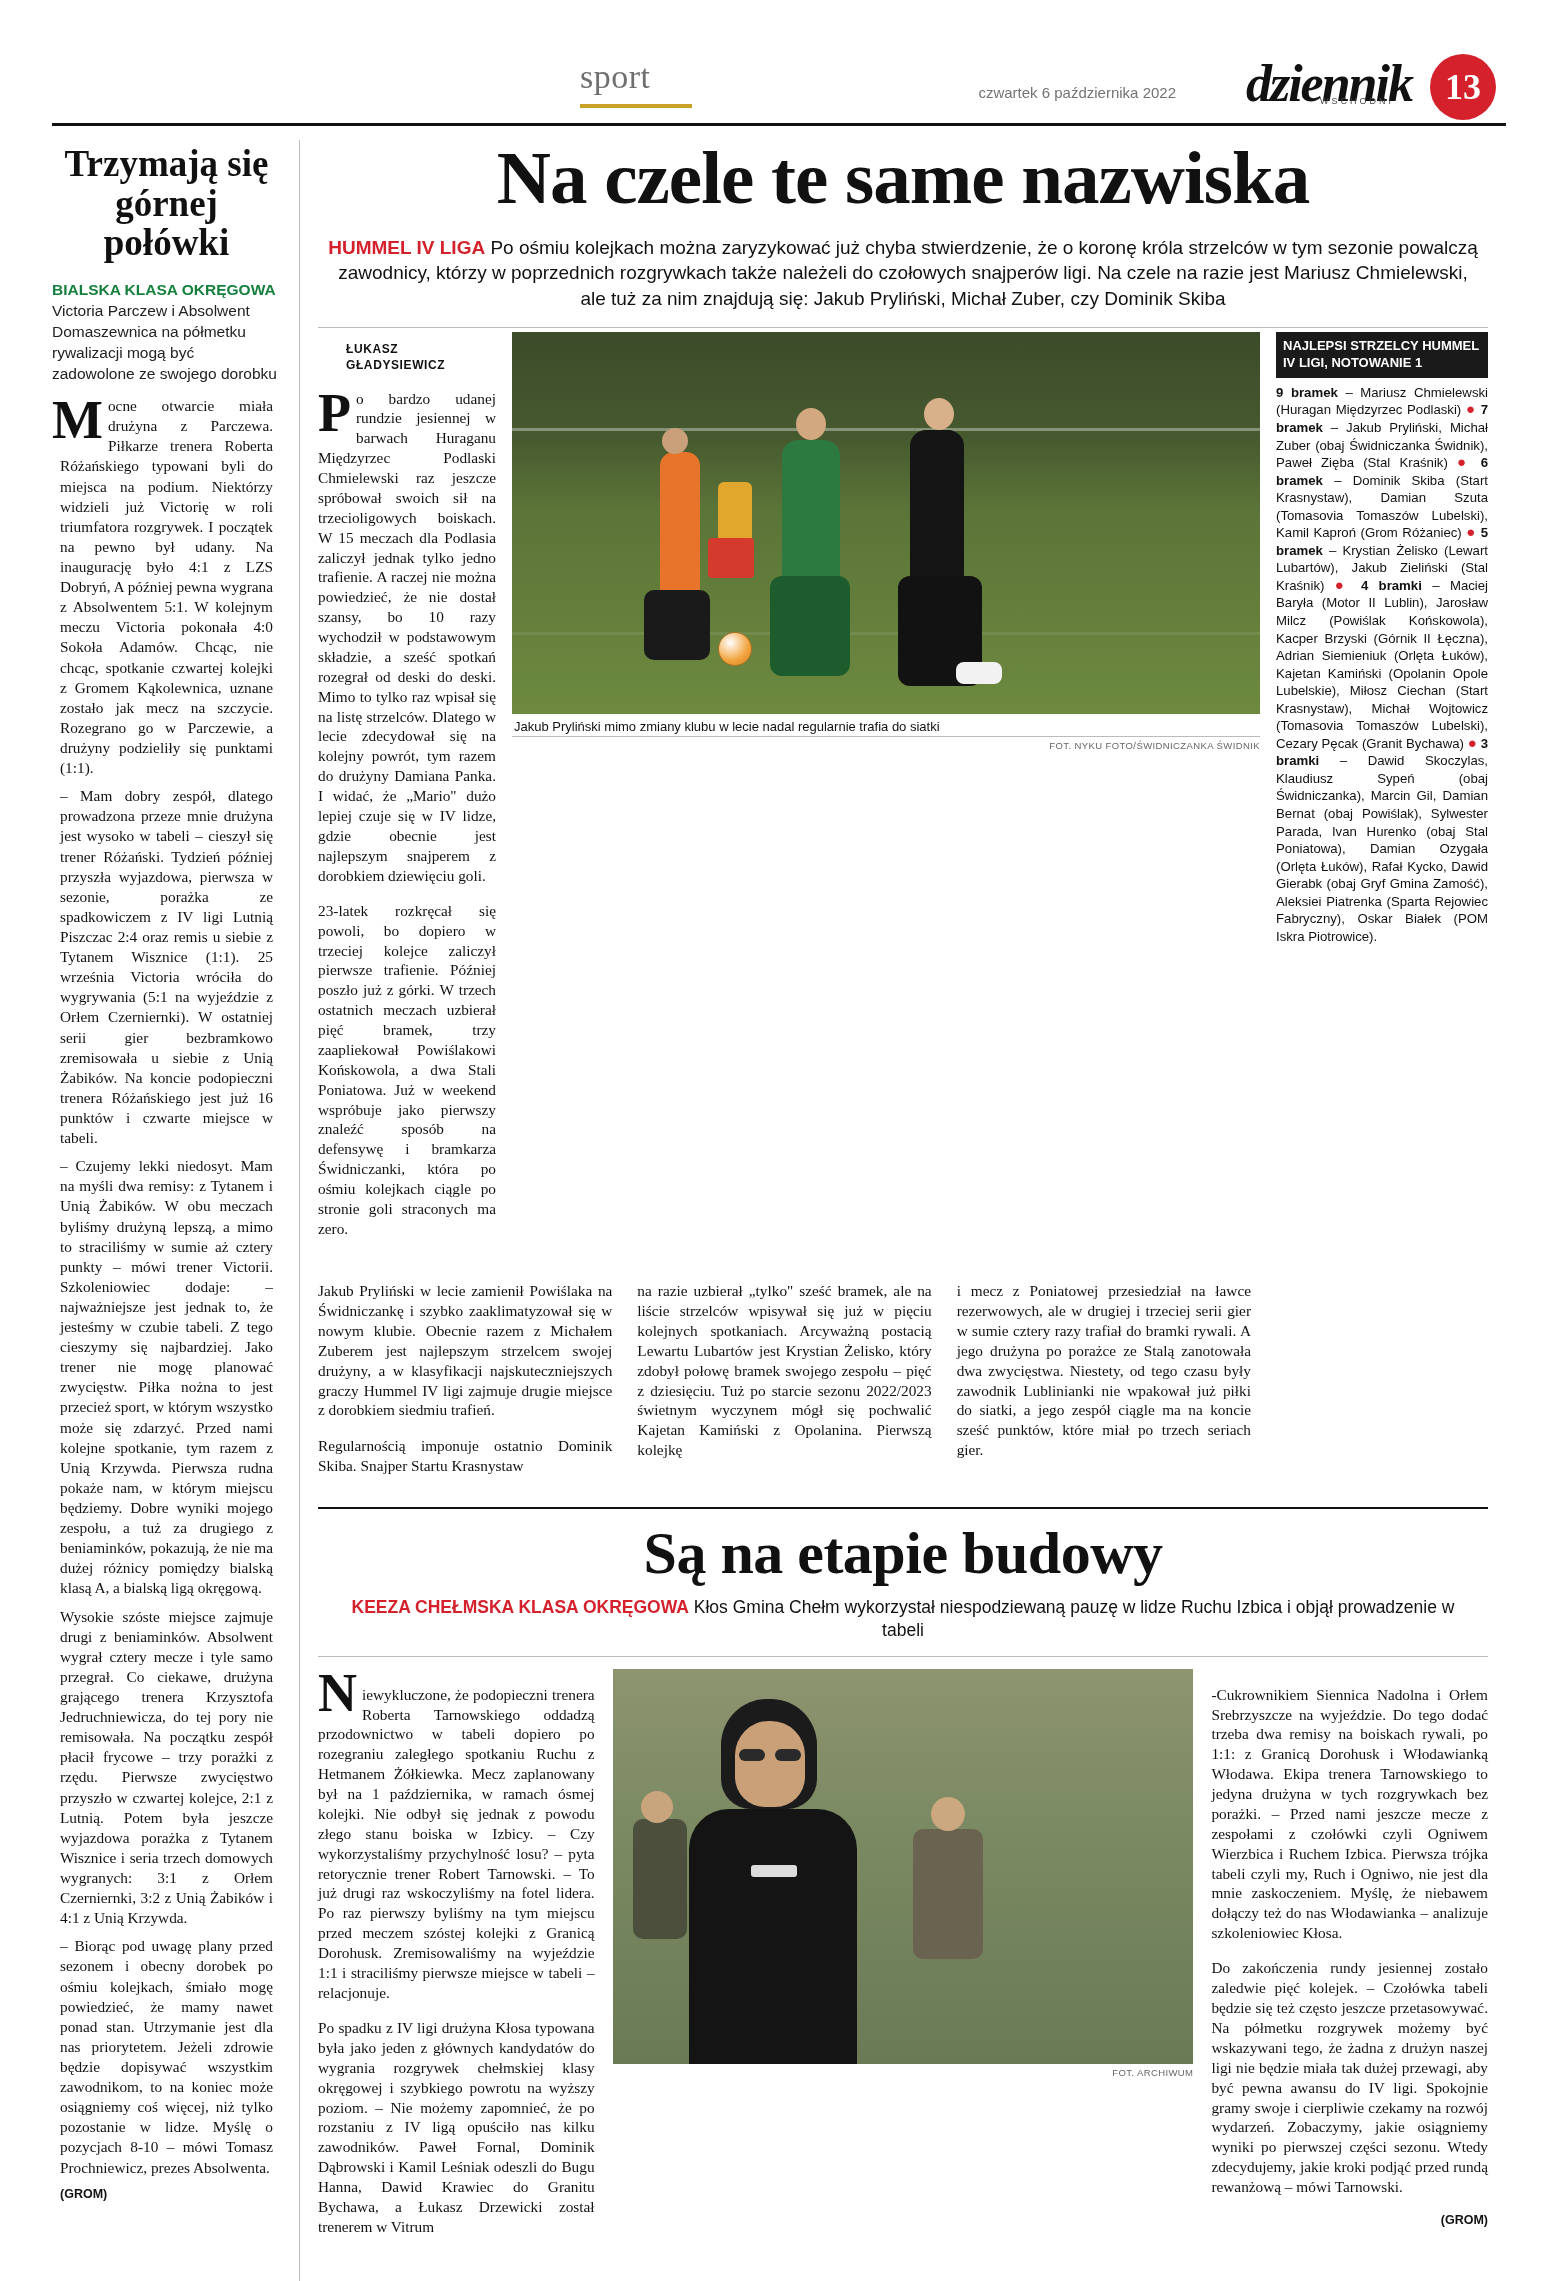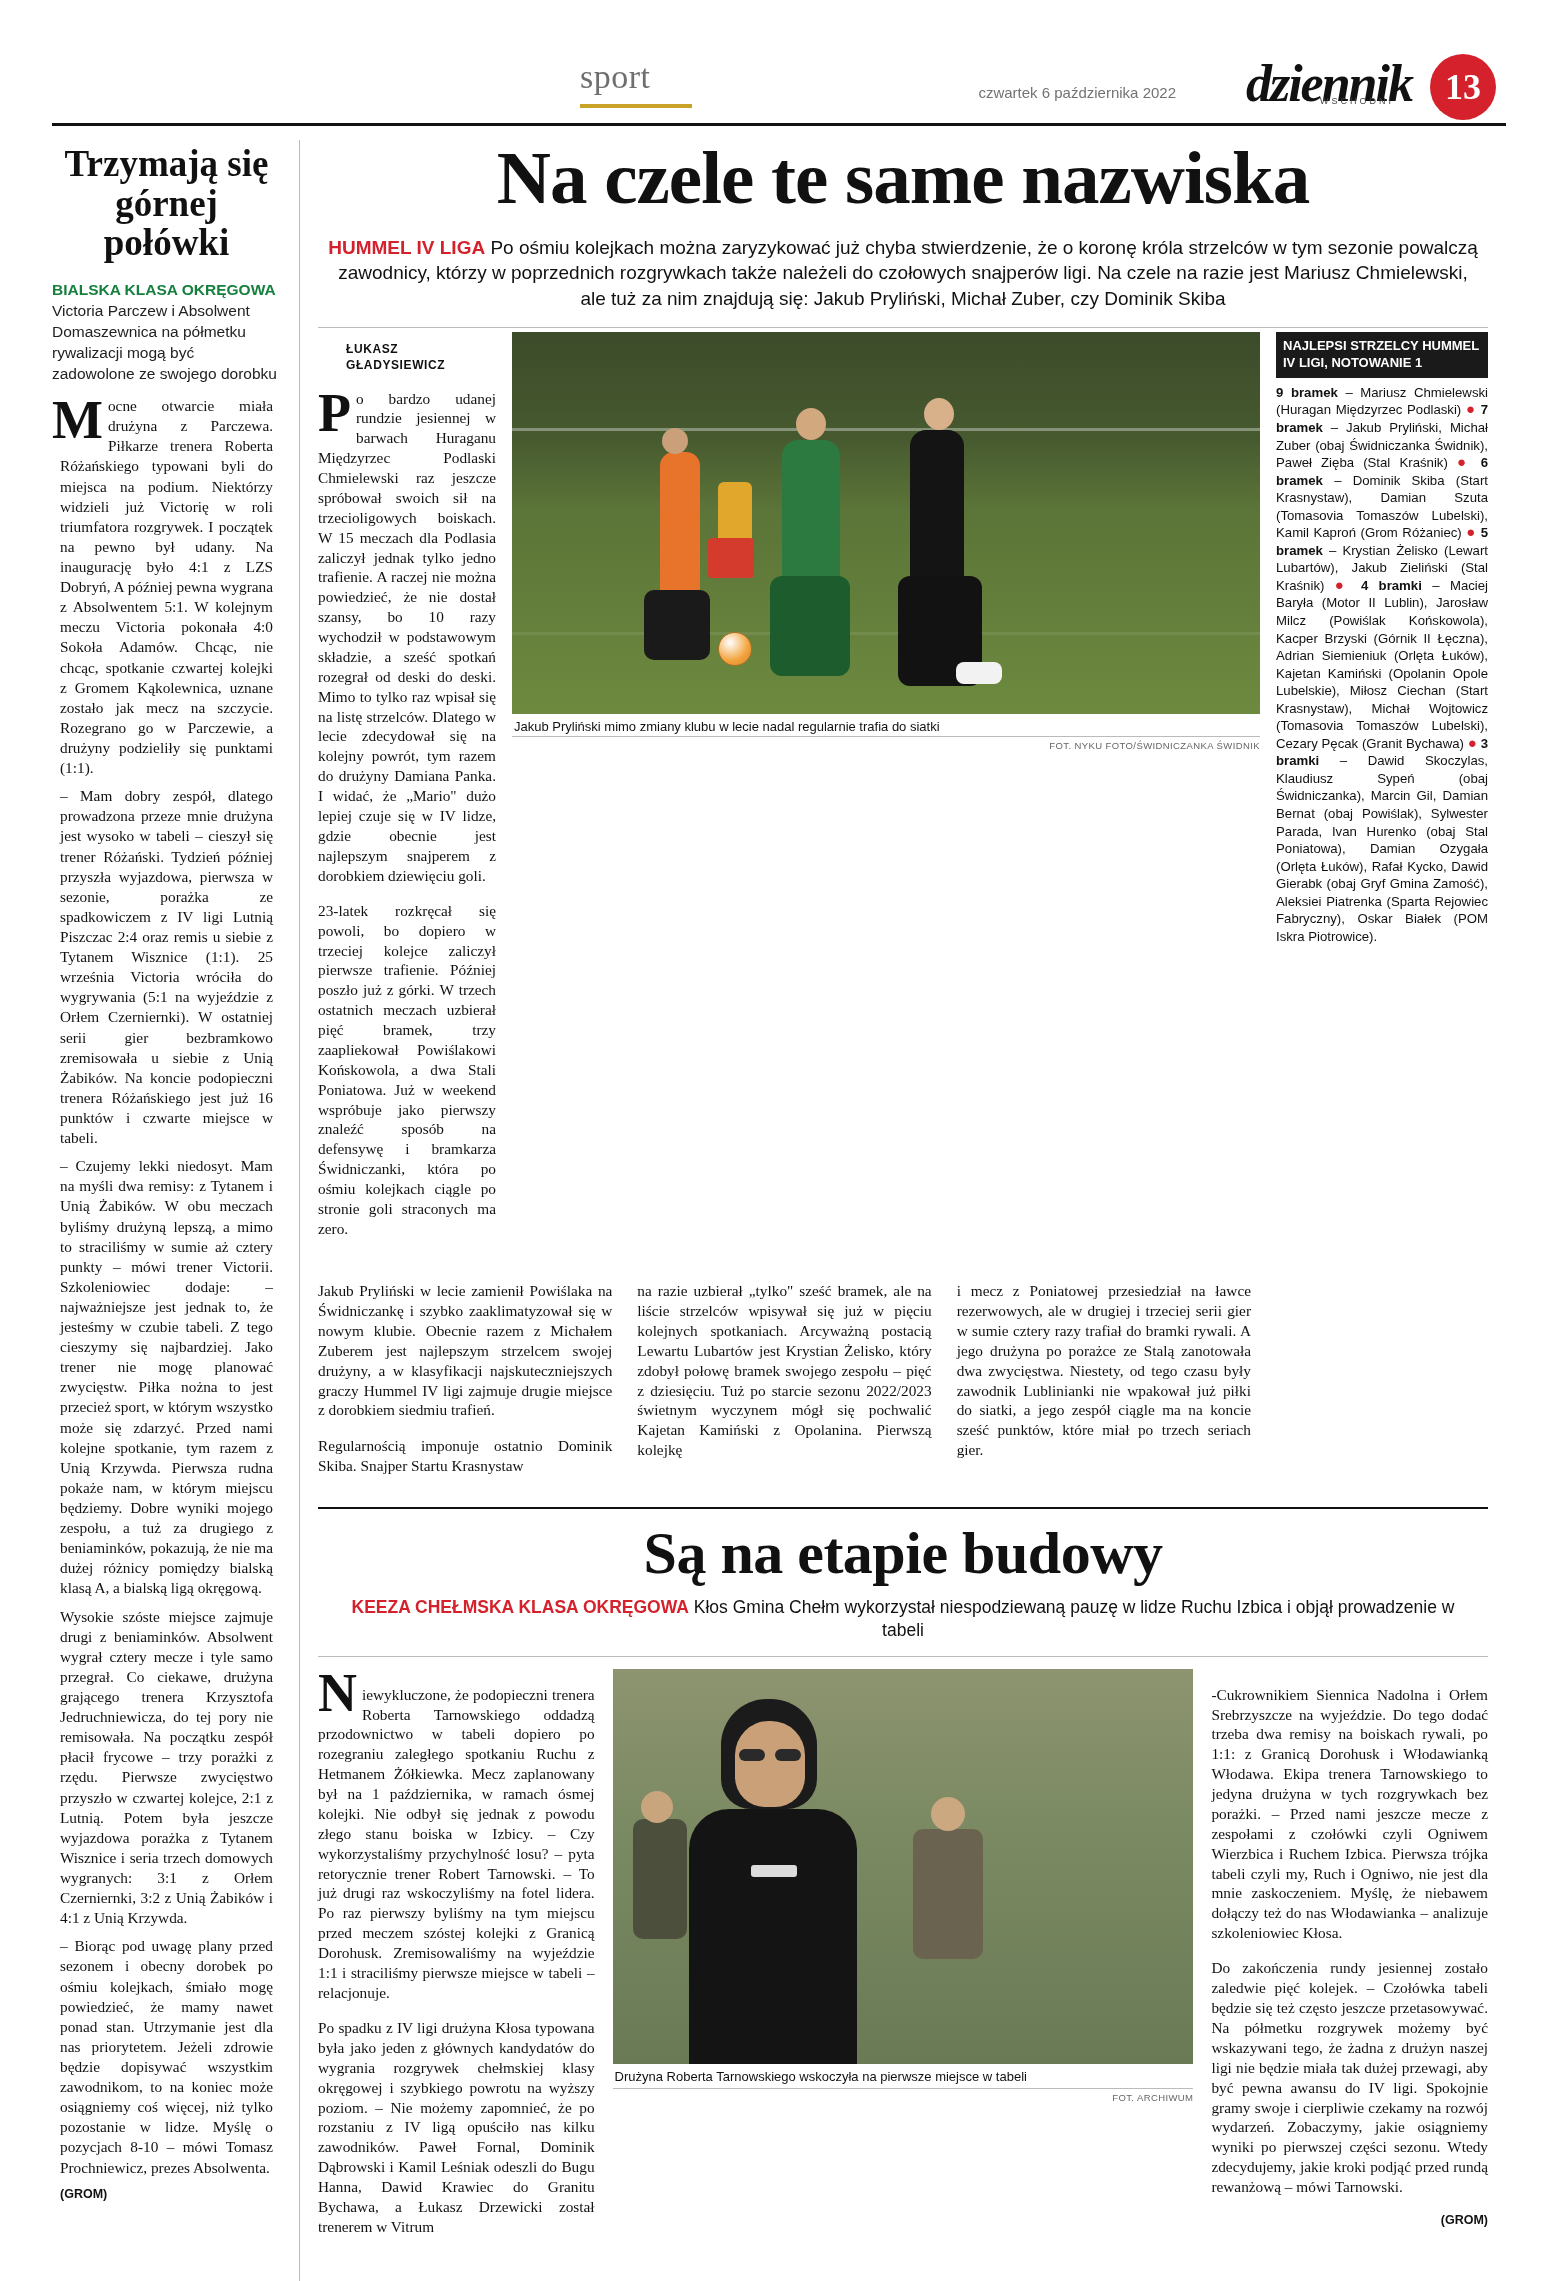--- a/index.html
+++ b/index.html
@@ -275,21 +275,20 @@
             <div class="p2-person" style="left:300px; top:160px; width:70px; height:130px; background:#6a6350; border-radius:10px;"></div>
             <div class="p2-person" style="left:318px; top:128px; width:34px; height:34px; background:#cba87f; border-radius:50%;"></div>
 
             <div class="p2-person" style="left:108px; top:30px; width:96px; height:110px; background:#1b1b1b; border-radius:46px 46px 30px 30px;"></div>
             <div class="p2-person" style="left:122px; top:52px; width:70px; height:86px; background:#caa078; border-radius:34px 34px 30px 30px;"></div>
             <div class="p2-person" style="left:126px; top:80px; width:26px; height:12px; background:#2a2a2a; border-radius:6px;"></div>
             <div class="p2-person" style="left:162px; top:80px; width:26px; height:12px; background:#2a2a2a; border-radius:6px;"></div>
             <div class="p2-person" style="left:76px; top:140px; width:168px; height:258px; background:#141414; border-radius:40px 40px 0 0;"></div>
             <div class="p2-person" style="left:138px; top:196px; width:46px; height:12px; background:#fff; border-radius:3px; opacity:.85;"></div>
           </div>
-          <div class="photo-cap">Drużyna Roberta Tarnowskiego wskoczyła na pierwsze miejsce w tabeli</div>
           <div class="photo-credit">FOT. ARCHIWUM</div>
         </div>
         <div class="c">
           <p>-Cukrownikiem Siennica Nadolna i Orłem Srebrzyszcze na wyjeździe. Do tego dodać trzeba dwa remisy na boiskach rywali, po 1:1: z Granicą Dorohusk i Włodawianką Włodawa. Ekipa trenera Tarnowskiego to jedyna drużyna w tych rozgrywkach bez porażki. – Przed nami jeszcze mecze z zespołami z czołówki czyli Ogniwem Wierzbica i Ruchem Izbica. Pierwsza trójka tabeli czyli my, Ruch i Ogniwo, nie jest dla mnie zaskoczeniem. Myślę, że niebawem dołączy też do nas Włodawianka – analizuje szkoleniowiec Kłosa.</p>
           <p>Do zakończenia rundy jesiennej zostało zaledwie pięć kolejek. – Czołówka tabeli będzie się też często jeszcze przetasowywać. Na półmetku rozgrywek możemy być wskazywani tego, że żadna z drużyn naszej ligi nie będzie miała tak dużej przewagi, aby być pewna awansu do IV ligi. Spokojnie gramy swoje i cierpliwie czekamy na rozwój wydarzeń. Zobaczymy, jakie osiągniemy wyniki po pierwszej części sezonu. Wtedy zdecydujemy, jakie kroki podjąć przed rundą rewanżową – mówi Tarnowski.</p>
           <p class="tag" style="text-align:right;">(GROM)</p>
         </div>
       </div>
 
       <div class="row4">

